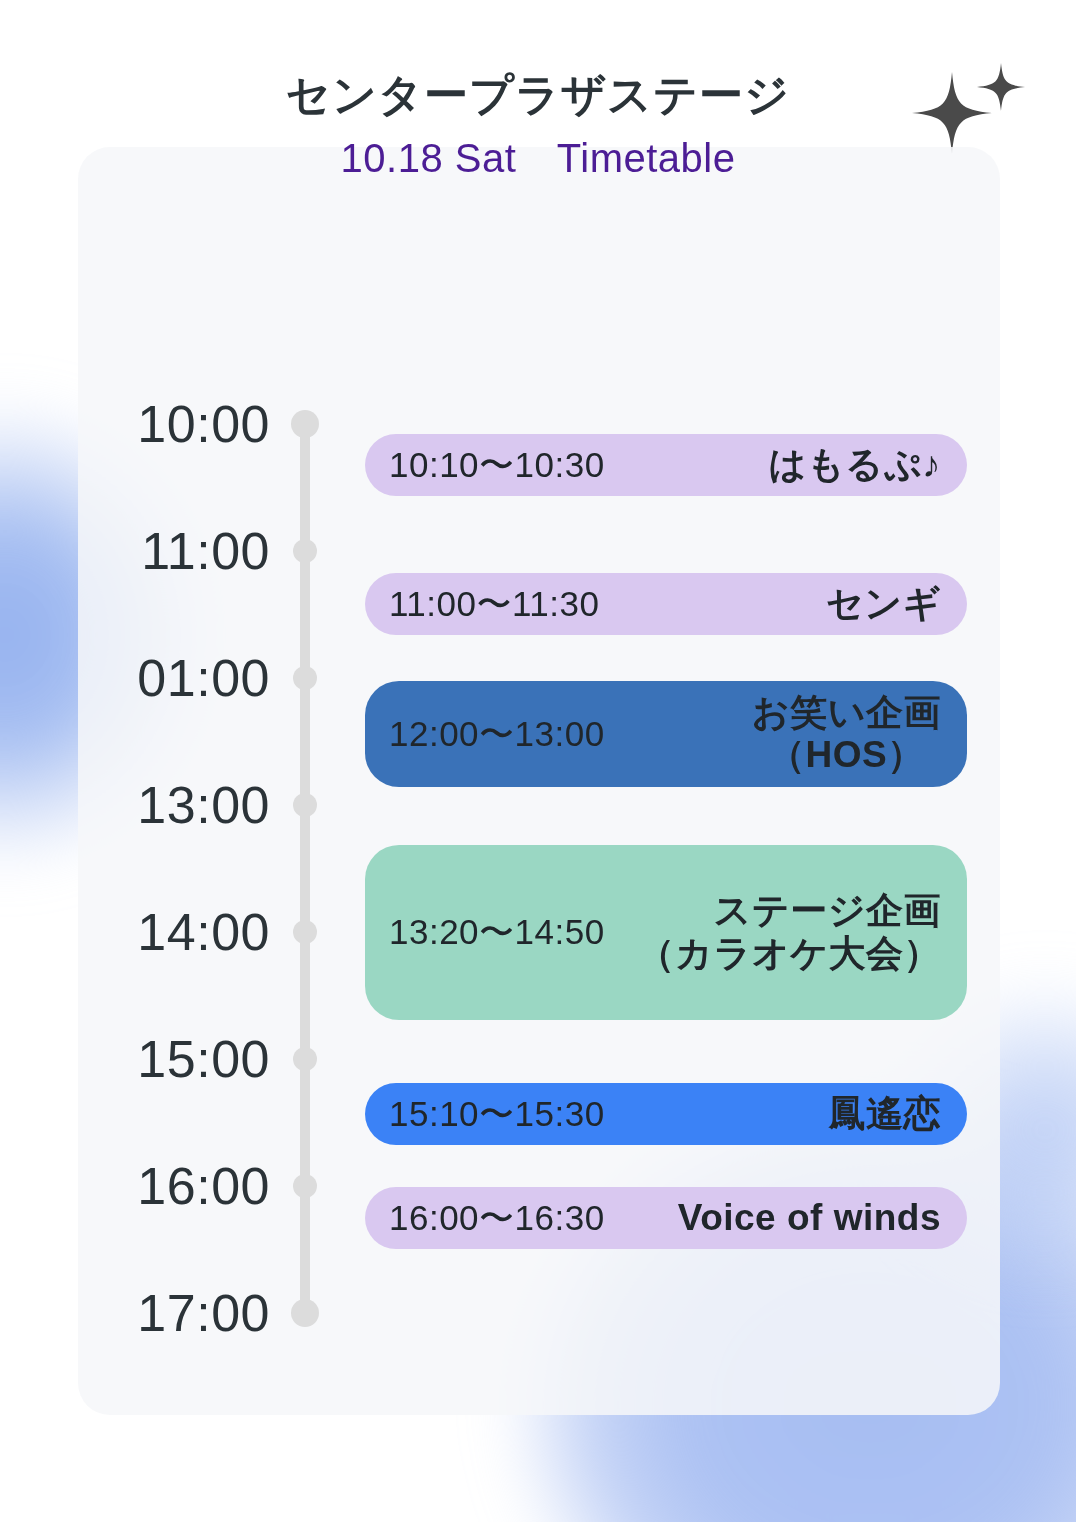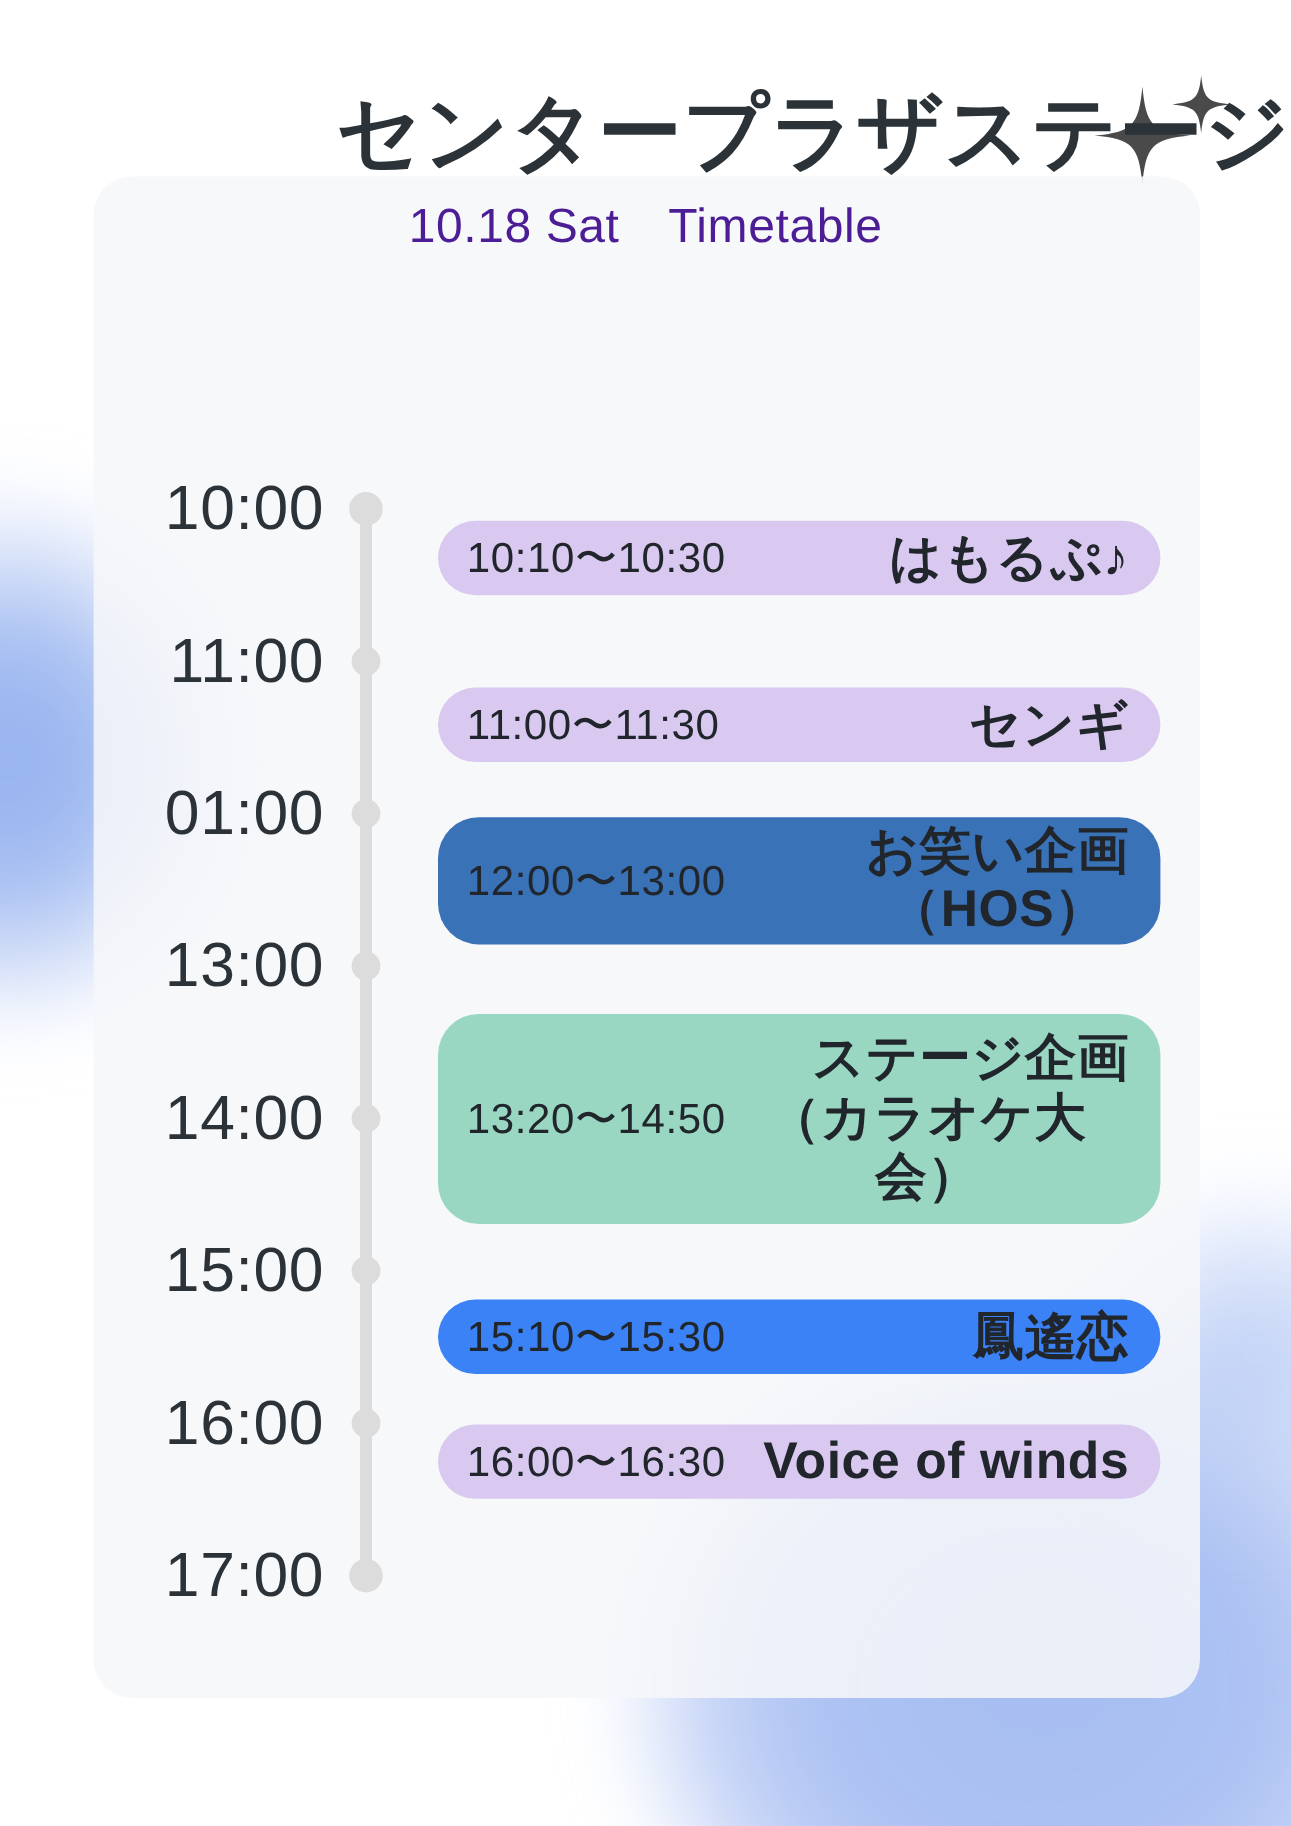--- a/index.html
+++ b/index.html
@@ -69,27 +69,26 @@
 
   
   #header {
     position: absolute;
     left: 0;
     top: 70px;
     width: 100%;
     text-align: center;
   }
   #poster-title {
-    font-size: 70px;
+    font-size: 44px;
     font-weight: 700;
     color: #2b3338;
     letter-spacing: 1px;
     line-height: 1.15;
     white-space: nowrap;
-    text-align: right;
   }
   #poster-subtitle {
     margin-top: 10px;
     font-size: 40px;
     font-weight: 400;
     color: #4c1d95;
     letter-spacing: 0.5px;
     white-space: nowrap;
   }
 
@@ -155,21 +154,21 @@
   }
   .block .blk-time {
     font-size: 35px;
     font-weight: 400;
     color: #20262b;
     letter-spacing: 0.5px;
     white-space: nowrap;
   }
   .block .blk-name {
     margin-left: auto;
-    font-size: 43px;
+    font-size: 37px;
     font-weight: 700;
     color: #20262b;
     letter-spacing: 0.5px;
     text-align: right;
     line-height: 1.22;
     white-space: pre-line;
   }
   .block.tall .blk-name {
     line-height: 1.14;
   }

